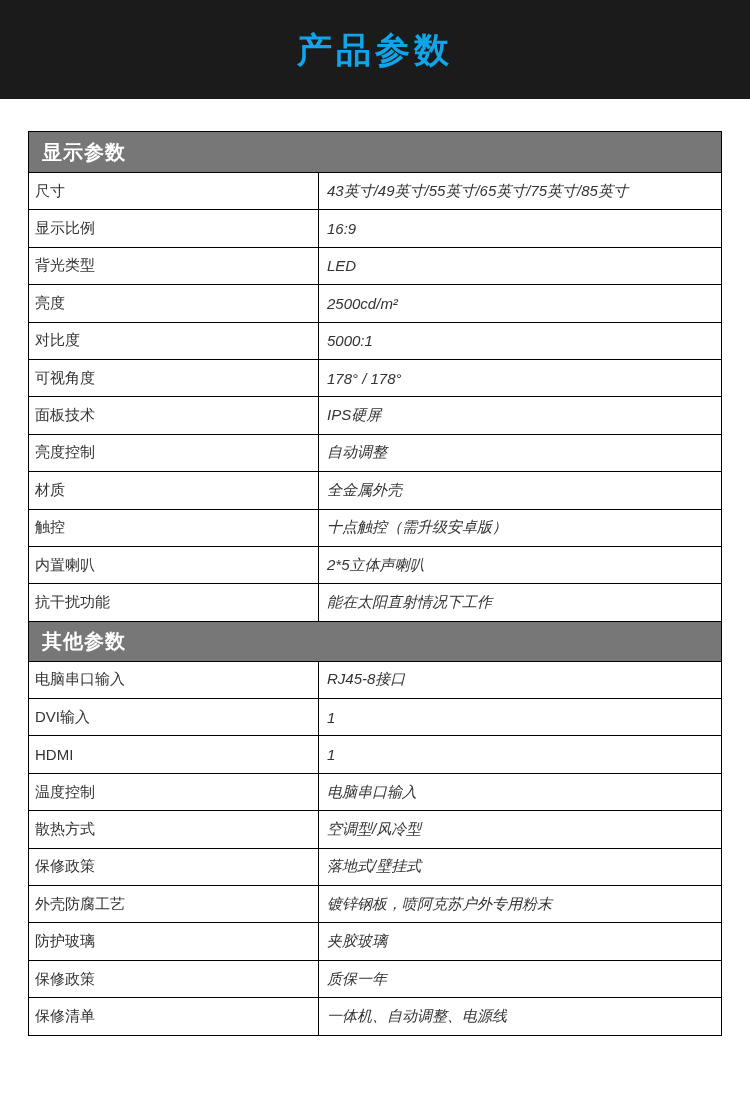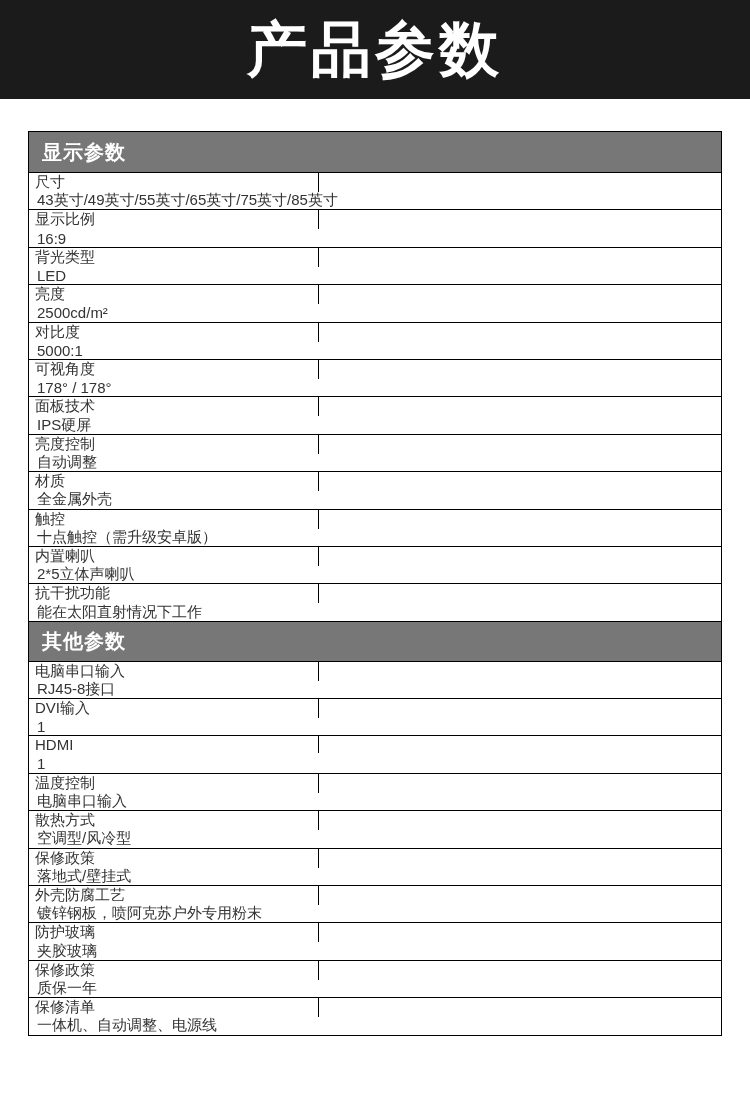--- a/index.html
+++ b/index.html
@@ -23,22 +23,22 @@
   .banner {
     width: 750px;
     height: 99px;
     background: var(--banner-bg);
     display: flex;
     align-items: center;
     justify-content: center;
   }
   .banner h1 {
     margin: 0;
-    color: #ffffff;
-    font-size: 60px;
+    color: #0ea5e9;
+    font-size: 35px;
     font-weight: bold;
     letter-spacing: 4px;
     line-height: 1;
   }
   .spec-table {
     width: 694px;
     margin: 32px 16px 0 28px;
     border: 1px solid var(--border-color);
     box-sizing: border-box;
     background: #ffffff;
@@ -59,39 +59,39 @@
     color: #ffffff;
     font-size: 20px;
     font-weight: bold;
     letter-spacing: 1px;
   }
   .spec-row {
     display: flex;
     height: 37.4px;
     border-top: 1px solid var(--border-color);
     box-sizing: border-box;
-    flex-direction: column;
   }
   .spec-row .cell {
     display: flex;
     align-items: center;
     font-size: 15px;
     color: var(--cell-text);
     box-sizing: border-box;
     white-space: nowrap;
     overflow: hidden;
   }
   .spec-row .label {
     width: 290px;
     padding-left: 6px;
     border-right: 1px solid var(--border-color);
   }
   .spec-row .value {
     flex: 1;
     padding-left: 8px;
+    font-style: italic;
   }
 </style>
 </head>
 <body>
 
 <div class="banner">
   <h1>产品参数</h1>
 </div>
 
 <div class="spec-table" id="spec-table">

